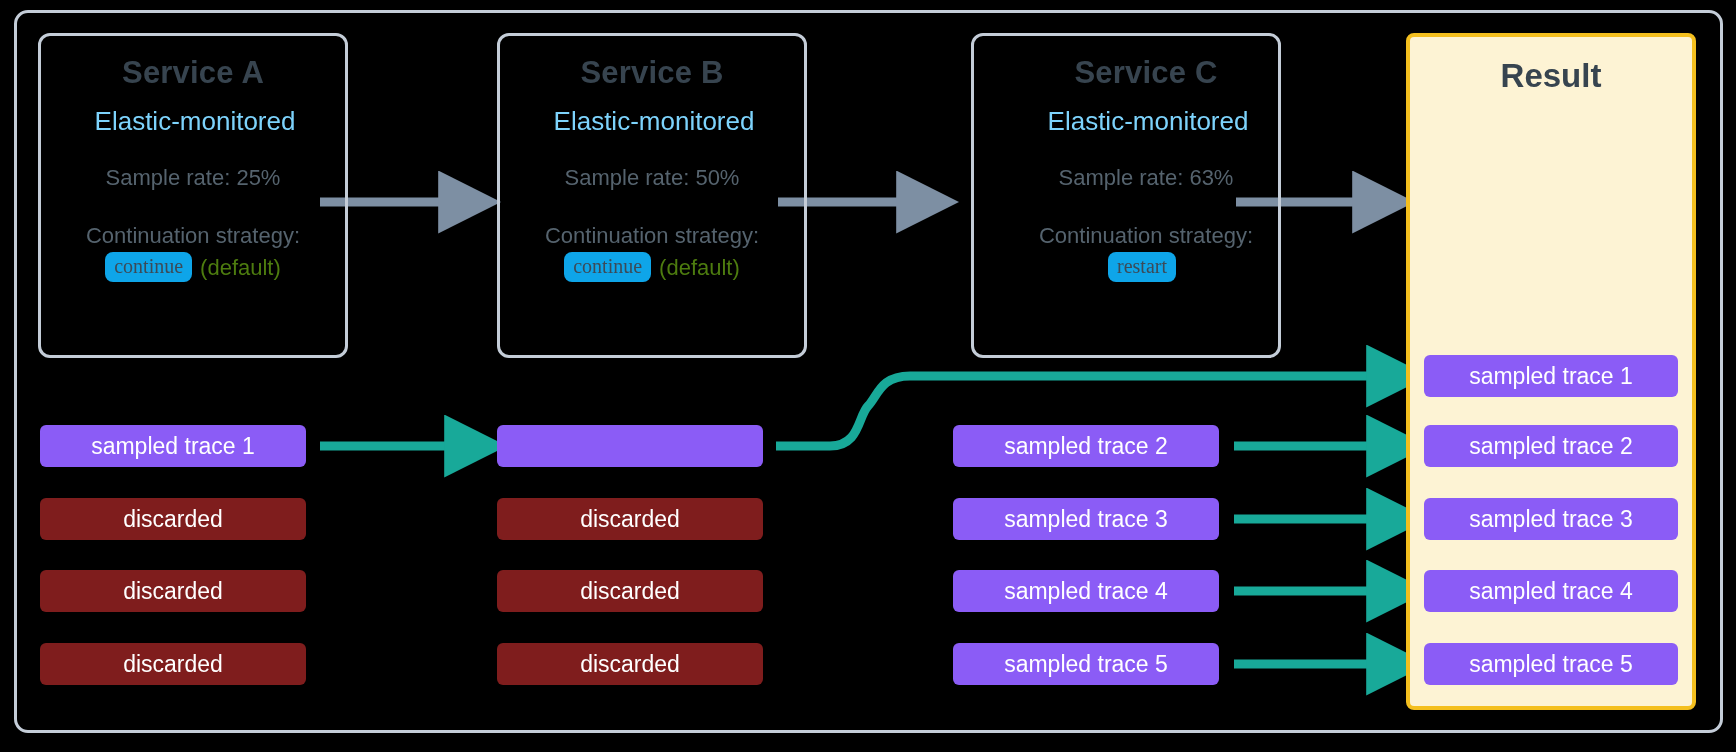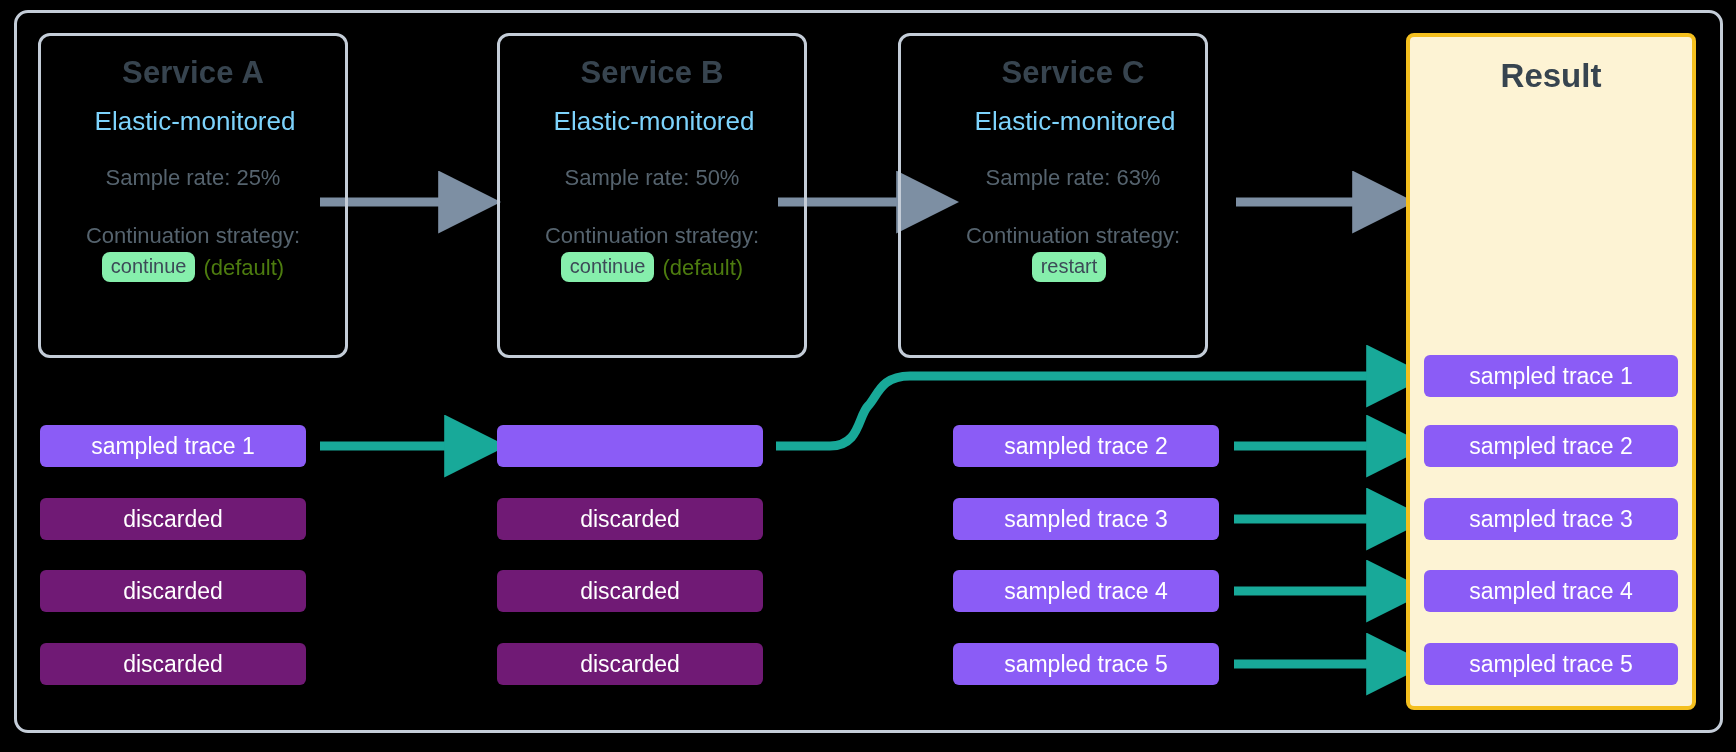--- a/index.html
+++ b/index.html
@@ -36,51 +36,51 @@
   }
   .service-strategy{
     font-size:22px;color:#55636e;line-height:1.32;margin:30px 0 0 0;
     text-align:center;width:220px;
   }
   .strategy-line{
     margin-top:2px;display:flex;align-items:center;justify-content:center;
     gap:8px;flex-wrap:nowrap;
   }
   .code-badge{
-    font-family:Liberation Sans, sans-serif;
-    font-size:20px;color:#3c4a57;background:#86efac;
+    font-family:Liberation Serif, serif;
+    font-size:20px;color:#3c4a57;background:#0ea5e9;
     padding:3px 9px 4px 9px;border-radius:8px;line-height:1.15;
     white-space:nowrap;
   }
   .default-note{font-size:22px;color:#4d7c0f;white-space:nowrap;}
 
   #svcA{left:38px;}
   #svcB{left:497px;}
-  #svcC{left:898px;padding-left:40px;}
+  #svcC{left:971px;padding-left:40px;}
 
   
   #resultPanel{
     position:absolute;left:1406px;top:33px;width:290px;height:677px;
     background:#fdf3d4;border:4px solid #f4bf1e;border-radius:8px;
     box-sizing:border-box;
   }
   .result-title{
     position:absolute;left:0;top:20px;width:100%;text-align:center;
     font-size:33px;font-weight:bold;color:#37444f;
   }
 
   
   .bar{
     position:absolute;height:42px;border-radius:6px;
     display:flex;align-items:center;justify-content:center;
     color:#ffffff;font-size:23px;line-height:1;
     box-sizing:border-box;
   }
   .bar.sampled{background:#8b5cf6;}
-  .bar.discarded{background:#701a75;}
+  .bar.discarded{background:#7f1d1d;}
 
   .col-a{left:40px;width:266px;}
   .col-b{left:497px;width:266px;}
   .col-c{left:953px;width:266px;}
   .col-r{left:1424px;width:254px;}
 
   .row1{top:425px;} .row2{top:498px;} .row3{top:570px;} .row4{top:643px;}
   .rr1{top:355px;} .rr2{top:425px;} .rr3{top:498px;} .rr4{top:570px;} .rr5{top:643px;}
 
   

